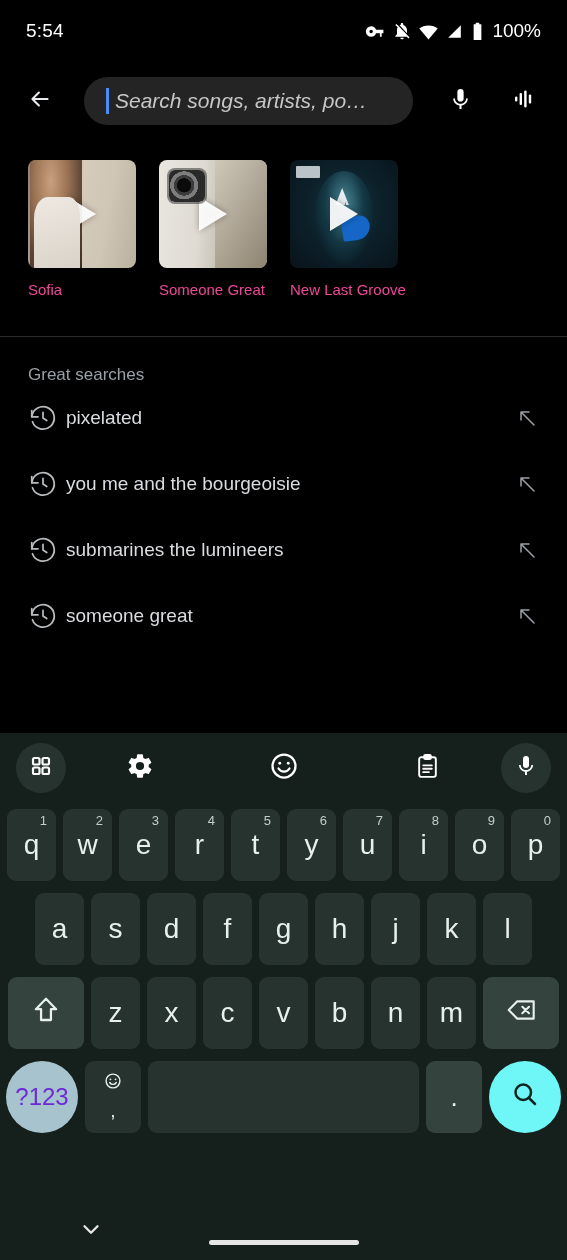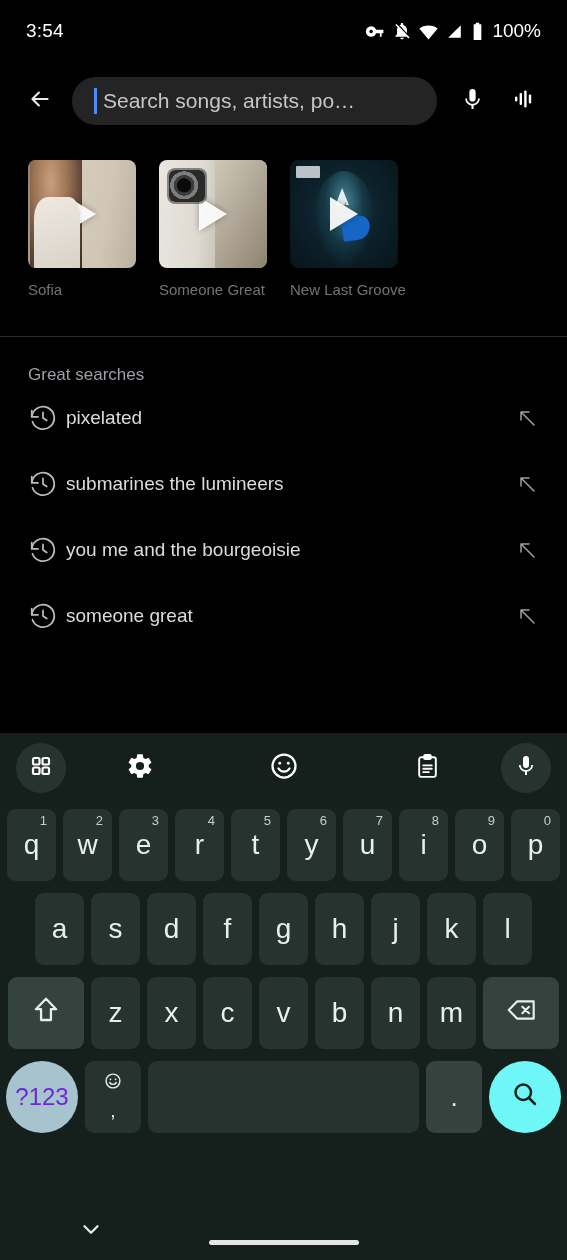--- a/index.html
+++ b/index.html
@@ -16,21 +16,21 @@
     height: 62px; display: flex; align-items: center;
     padding: 0 26px; color: #fff;
   }
   .status-time { font-size: 19px; letter-spacing: .2px; }
   .status-right { margin-left: auto; display: flex; align-items: center; gap: 6px; }
   .status-right svg { display: block; }
   .battery-pct { font-size: 19px; margin-left: 1px; }
 
   
   .searchbar {
-    height: 78px; display: flex; align-items: center; padding: 0 18px; gap: 4px;
+    height: 78px; display: flex; align-items: center; padding: 0 18px; gap: 16px; font-style: italic;
   }
   .back-btn {
     width: 44px; height: 44px; display: flex; align-items: center; justify-content: center;
     flex: 0 0 auto;
   }
   .search-field {
     flex: 1 1 auto; height: 48px; background: #242424; border-radius: 24px;
     display: flex; align-items: center; padding: 0 22px; position: relative;
     margin-left: 6px;
   }
@@ -104,21 +104,21 @@
   }
   .thumb.art3 .blue {
     position:absolute; left:48%; top:52%; width:26%; height:22%;
     background:#1566c6; border-radius: 4px 10px 14px 2px; transform: rotate(-8deg);
   }
   .thumb.art3 .tag {
     position:absolute; left:6%; top:6%; width:22%; height:11%;
     background: rgba(225,232,236,.82); border-radius:1px;
   }
   .card-title {
-    color: #737373; font-size: 15px; margin-top: 13px; white-space: nowrap;
+    color: #ec4899; font-size: 15px; margin-top: 13px; white-space: nowrap;
   }
 
   .divider {
     height: 1px; background: #2c2c2c; margin-top: 38px;
   }
 
   
   .recents-title { color: #9aa0a6; font-size: 17px; padding: 28px 28px 0; }
   .recent-row {
     height: 66px; display: flex; align-items: center; padding: 0 28px;
@@ -184,21 +184,21 @@
     position: absolute; left: 50%; transform: translateX(-50%); bottom: 15px;
     width: 150px; height: 5px; border-radius: 3px; background: #e3e6e4;
   }
 </style>
 </head>
 <body>
 
 <div class="phone">
 
   <div class="statusbar">
-    <div class="status-time">3:54</div>
+    <div class="status-time">5:54</div>
     <div class="status-right">
       <span>
         <svg width="21" height="21" viewBox="0 0 24 24" fill="#fff">
           <path d="M12.65 10A5.99 5.99 0 0 0 7 6a6 6 0 0 0 0 12 5.99 5.99 0 0 0 5.65-4H17v4h2v-4h2v-4h-8.35zM7 14a2 2 0 1 1 0-4 2 2 0 0 1 0 4z"></path>
         </svg>
       </span>
       <span>
         <svg width="20" height="20" viewBox="0 0 24 24" fill="#fff">
           <path d="M20 18.69 7.84 6.14 5.27 3.49 4 4.76l2.8 2.8v.01c-.52.99-.8 2.16-.8 3.42v5l-2 2v1h13.73l2 2L21 19.72l-1-1.03zM12 22c1.11 0 2-.89 2-2h-4a2 2 0 0 0 2 2zm6-7.32V11c0-3.08-1.64-5.64-4.5-6.32V4c0-.83-.67-1.5-1.5-1.5S10.5 3.17 10.5 4v.68c-.15.03-.29.08-.42.12-.1.03-.2.07-.3.11h-.01c-.01 0-.01 0-.02.01-.23.09-.46.2-.68.31 0 0-.01 0-.01.01L18 14.68z"></path>
         </svg>
@@ -299,37 +299,37 @@
   </div>
 
   <div class="recent-row">
     <span class="hist">
       <svg width="30" height="30" viewBox="0 0 24 24" fill="none" stroke="#b8bcbf" stroke-width="1.4" stroke-linecap="round" stroke-linejoin="round">
         <path d="M3.05 11a9 9 0 1 1 .5 4"></path>
           <path d="M3 6v5h5"></path>
           <path d="M12 7.5V12l3 2"></path>
       </svg>
     </span>
-    <span class="recent-label">submarines the lumineers</span>
+    <span class="recent-label">you me and the bourgeoisie</span>
     <span class="arrow">
       <svg width="24" height="24" viewBox="0 0 24 24" fill="none" stroke="#9aa0a6" stroke-width="1.5" stroke-linecap="round" stroke-linejoin="round">
         <path d="M19 19 6 6M6 14V6h8"></path>
       </svg>
     </span>
   </div>
 
   <div class="recent-row">
     <span class="hist">
       <svg width="30" height="30" viewBox="0 0 24 24" fill="none" stroke="#b8bcbf" stroke-width="1.4" stroke-linecap="round" stroke-linejoin="round">
         <path d="M3.05 11a9 9 0 1 1 .5 4"></path>
           <path d="M3 6v5h5"></path>
           <path d="M12 7.5V12l3 2"></path>
       </svg>
     </span>
-    <span class="recent-label">you me and the bourgeoisie</span>
+    <span class="recent-label">submarines the lumineers</span>
     <span class="arrow">
       <svg width="24" height="24" viewBox="0 0 24 24" fill="none" stroke="#9aa0a6" stroke-width="1.5" stroke-linecap="round" stroke-linejoin="round">
         <path d="M19 19 6 6M6 14V6h8"></path>
       </svg>
     </span>
   </div>
 
   <div class="recent-row">
     <span class="hist">
       <svg width="30" height="30" viewBox="0 0 24 24" fill="none" stroke="#b8bcbf" stroke-width="1.4" stroke-linecap="round" stroke-linejoin="round">

